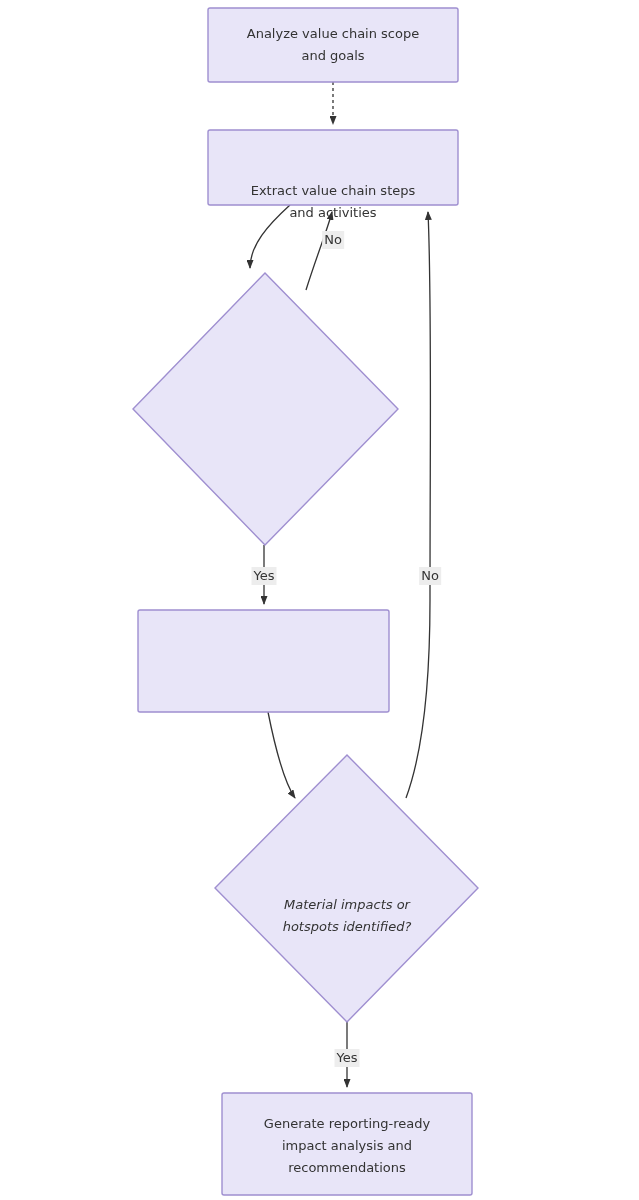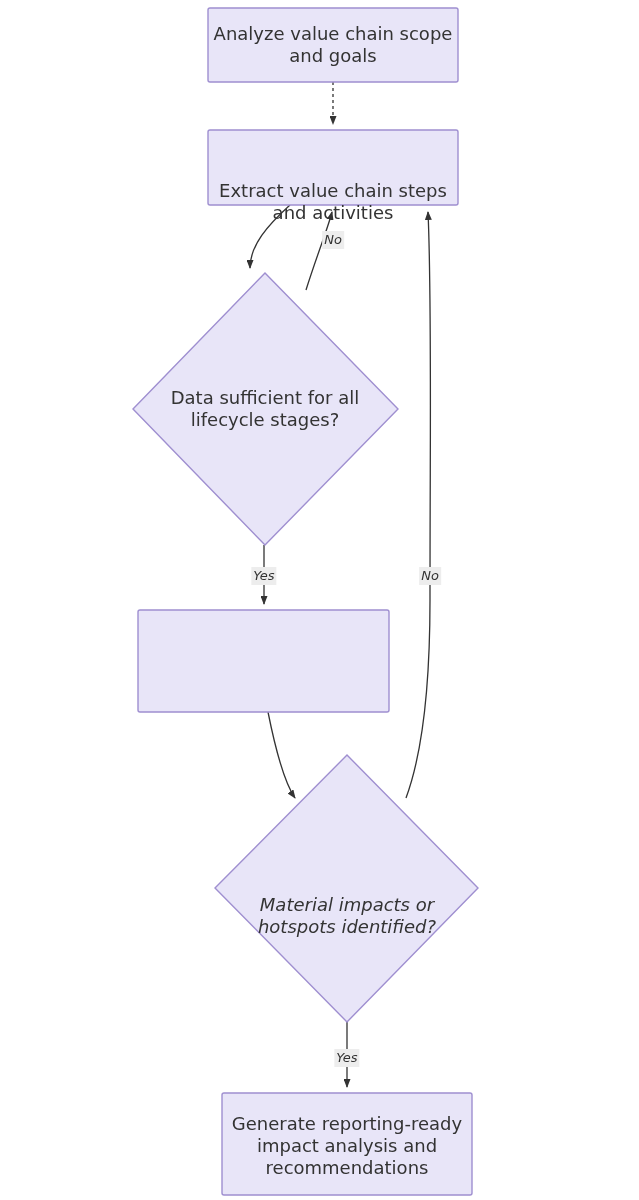--- a/index.html
+++ b/index.html
@@ -40,38 +40,37 @@
   }
   .node-shape {
     fill: #e8e5f8;
     stroke: #9f8fd0;
     stroke-width: 1.4px;
   }
   .node-label {
     position: absolute;
     text-align: center;
     color: #333333;
-    font-size: 18px;
+    font-size: 13px;
     line-height: 22px;
     font-family: "DejaVu Sans", "Liberation Sans", sans-serif;
     pointer-events: none;
     white-space: pre-line;
   }
   .edge-label {
     position: absolute;
     background: #ededed;
     color: #333333;
     font-size: 13px;
     line-height: 16px;
     font-family: "DejaVu Sans", "Liberation Sans", sans-serif;
     padding: 1px 2px;
     text-align: center;
     transform: translate(-50%, -50%);
     white-space: nowrap;
-    font-style: italic;
   }
 </style>
 </head>
 <body>
 
 <div id="flow-root">
 
   <svg class="flow-canvas" viewBox="0 0 639 1200" xmlns="http://www.w3.org/2000/svg">
     <defs>
       <marker id="arrowhead" markerWidth="9" markerHeight="7" refX="8" refY="3.5" orient="auto" markerUnits="userSpaceOnUse">
@@ -109,22 +108,20 @@
       <rect class="node-shape" x="222" y="1093" width="250" height="102" rx="2" ry="2"></rect>
     </g>
   </svg>
 
   <div class="node-label" style="left:208px; top:8px; width:250px; height:74px; display:flex; align-items:center; justify-content:center;">Analyze value chain scope
 and goals</div>
 
   <div class="node-label" style="left:208px; top:130px; width:250px; height:75px; display:flex; align-items:center; justify-content:center;margin-top:34px;">Extract value chain steps
 and activities</div>
 
-  <div class="node-label" style="left:165px; top:379px; width:200px; height:60px; display:flex; align-items:center; justify-content:center;">Data sufficient for all
-lifecycle stages?</div>
 
 
   <div class="node-label" style="left:247px; top:886px; width:200px; height:60px; display:flex; align-items:center; justify-content:center;font-style:italic;">Material impacts or
 hotspots identified?</div>
 
   <div class="node-label" style="left:222px; top:1093px; width:250px; height:106px; display:flex; align-items:center; justify-content:center;">Generate reporting-ready
 impact analysis and
 recommendations</div>
 
   <div class="edge-label" style="left:333px; top:240px;">No</div>

